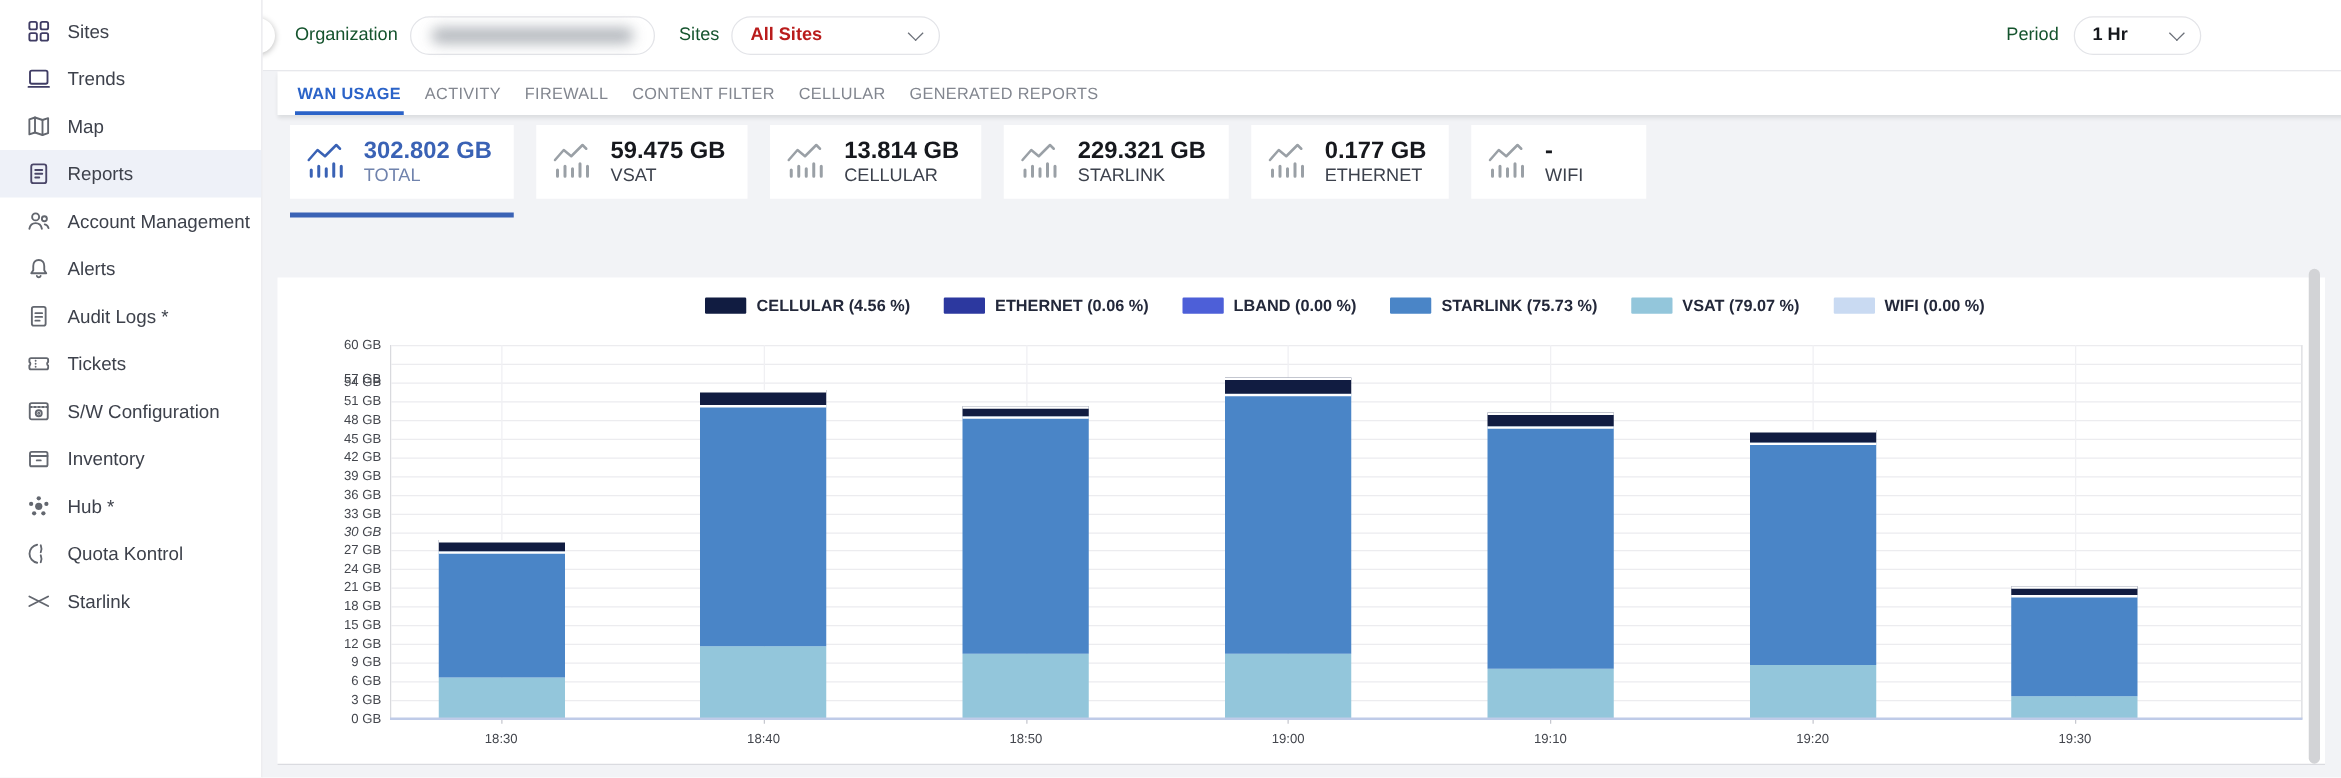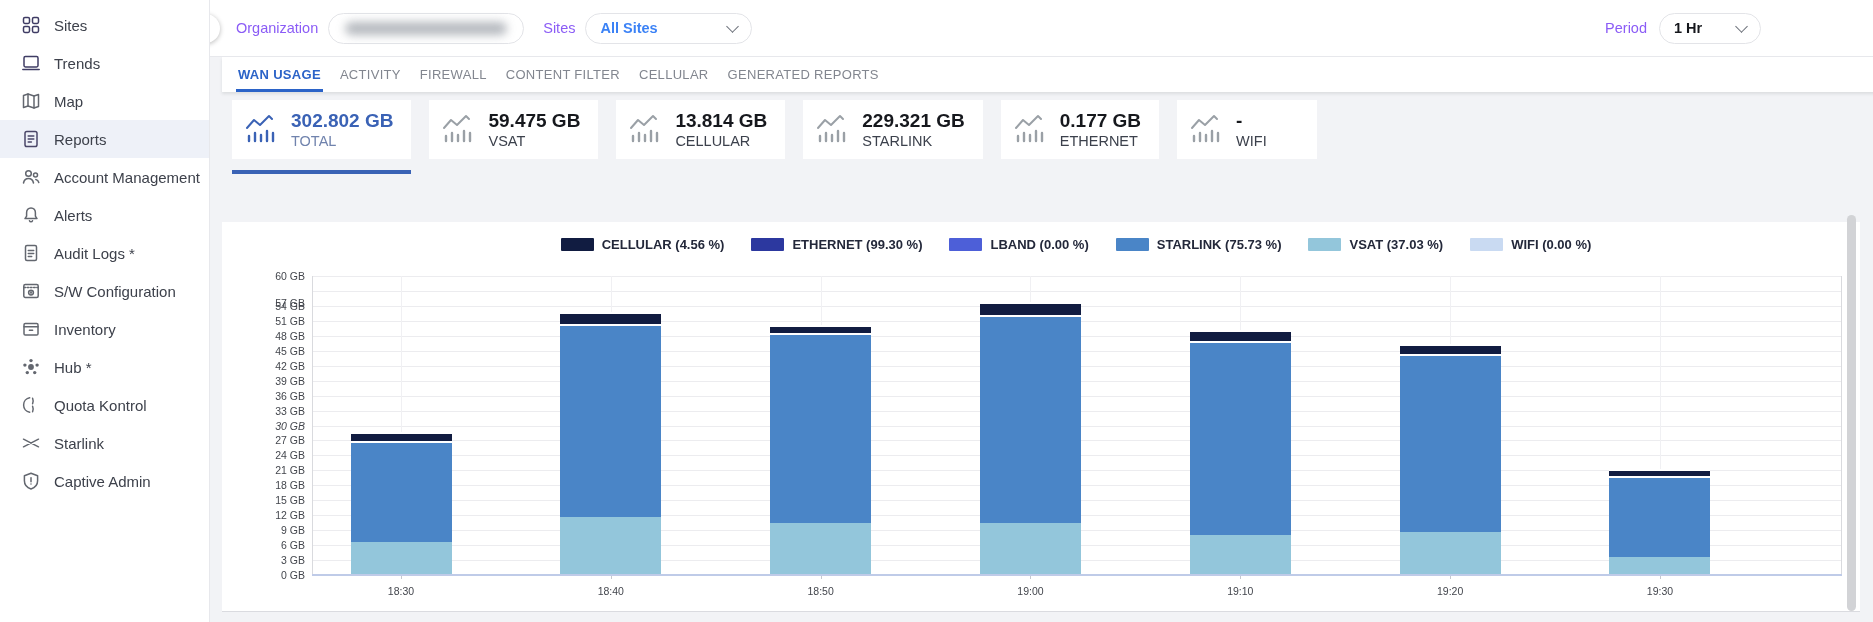--- a/index.html
+++ b/index.html
@@ -18,27 +18,27 @@
   .side-item.dark .sicon{color:#3f3c64;}
   .side-item.active .sicon{color:#4a4668;}
   .sicon svg{width:20px;height:20px;}
   
   .topbar{position:absolute;left:210px;top:0;width:1663px;height:57px;background:#fff;
     border-bottom:1px solid #e7e8ec;display:flex;align-items:center;padding-left:26px;
     box-sizing:border-box;z-index:2;}
   .backbtn{position:absolute;left:-19px;top:14px;width:29px;height:29px;border-radius:50%;
     background:#fff;box-shadow:0 1px 5px rgba(0,0,0,.28);display:flex;align-items:center;
     justify-content:center;cursor:pointer;z-index:6;color:#4a4e55;}
-  .tlabel{color:#8b5cf6;font-size:14.5px;}
+  .tlabel{color:#14532d;font-size:14.5px;}
   .pill{height:31px;border:1px solid #e3e4e8;border-radius:16px;display:flex;align-items:center;
     padding:0 14px;background:#fff;box-sizing:border-box;cursor:pointer;}
   .org-pill{width:196px;margin-left:10px;margin-right:19px;justify-content:center;}
   .blurblob{width:162px;height:13px;border-radius:7px;background:#a2a7ae;filter:blur(5px);opacity:.8;}
   .sites-pill{width:167px;margin-left:10px;justify-content:space-between;font-weight:bold;
-    font-size:14.5px;color:#3b82f6;}
+    font-size:14.5px;color:#b91c1c;}
   .period-label{margin-left:auto;margin-right:12px;}
   .period-pill{width:102px;margin-right:112px;justify-content:space-between;font-weight:bold;
     font-size:14.5px;color:#15171c;}
   .chev{width:8px;height:8px;border-right:1.7px solid #6a6f78;border-bottom:1.7px solid #6a6f78;
     transform:rotate(45deg);margin-top:-4px;flex:none;}
   
   .tabsrow{position:absolute;left:222px;top:57px;width:1810px;height:35px;background:#fff;
     display:flex;align-items:center;gap:19px;padding-left:16px;box-sizing:border-box;
     box-shadow:0 2px 3px rgba(60,64,67,.12);z-index:1;}
   .tab{font-size:13px;letter-spacing:.3px;color:#82868f;position:relative;height:100%;
@@ -147,20 +147,29 @@
           <svg viewBox="0 0 20 20">
             <rect x="4.5" y="2.5" width="11" height="15" rx="1.5" fill="none" stroke="currentColor" stroke-width="1.5" stroke-linecap="round" stroke-linejoin="round"></rect>
             <path d="M7.3 7.5h5.4M7.3 10.5h5.4M7.3 13.5h3.4" fill="none" stroke="currentColor" stroke-width="1.5" stroke-linecap="round" stroke-linejoin="round"></path>
           </svg>
         </span>
         <span>Audit Logs *</span>
       </div>
       <div class="side-item">
         <span class="sicon">
           <svg viewBox="0 0 20 20">
+            <path d="M2.5 8.5V6.8c0-.7.6-1.3 1.3-1.3h12.4c.7 0 1.3.6 1.3 1.3v1.7a1.8 1.8 0 0 0 0 3v1.7c0 .7-.6 1.3-1.3 1.3H3.8c-.7 0-1.3-.6-1.3-1.3v-1.7a1.8 1.8 0 0 0 0-3Z" fill="none" stroke="currentColor" stroke-width="1.5" stroke-linecap="round" stroke-linejoin="round"></path>
+            <path d="M7.5 7.5v.1M7.5 9.9v.1M7.5 12.3v.1" fill="none" stroke="currentColor" stroke-width="1.5" stroke-linecap="round" stroke-linejoin="round"></path>
+          </svg>
+        </span>
+        <span>Tickets</span>
+      </div>
+      <div class="side-item">
+        <span class="sicon">
+          <svg viewBox="0 0 20 20">
             <rect x="2.8" y="3.5" width="14.4" height="13" rx="1.5" fill="none" stroke="currentColor" stroke-width="1.5" stroke-linecap="round" stroke-linejoin="round"></rect>
             <path d="M3 6.6h14" fill="none" stroke="currentColor" stroke-width="1.5" stroke-linecap="round" stroke-linejoin="round" stroke-dasharray="1.6 1.6"></path>
             <circle cx="10" cy="11.6" r="2.4" fill="none" stroke="currentColor" stroke-width="1.5" stroke-linecap="round" stroke-linejoin="round"></circle>
             <circle cx="10" cy="11.6" r="0.5" fill="none" stroke="currentColor" stroke-width="1.5" stroke-linecap="round" stroke-linejoin="round"></circle>
           </svg>
         </span>
         <span>S/W Configuration</span>
       </div>
       <div class="side-item">
         <span class="sicon">
@@ -195,30 +204,20 @@
         </span>
         <span>Quota Kontrol</span>
       </div>
       <div class="side-item">
         <span class="sicon">
           <svg viewBox="0 0 20 20">
             <path d="M2.5 6.2 17.5 13.8M17.5 6.2 2.5 13.8" fill="none" stroke="currentColor" stroke-width="1.5" stroke-linecap="round" stroke-linejoin="round"></path>
           </svg>
         </span>
         <span>Starlink</span>
-      </div>
-      <div class="side-item">
-        <span class="sicon">
-          <svg viewBox="0 0 20 20">
-            <path d="M10 2.3 16.6 4.8V9.8c0 4.4-2.9 7-6.6 8.2-3.7-1.2-6.6-3.8-6.6-8.2V4.8Z" fill="none" stroke="currentColor" stroke-width="1.5" stroke-linecap="round" stroke-linejoin="round"></path>
-            <path d="M10 6.8v4" fill="none" stroke="currentColor" stroke-width="1.5" stroke-linecap="round" stroke-linejoin="round"></path>
-            <path d="M10 13h.01" fill="none" stroke="currentColor" stroke-width="1.5" stroke-linecap="round" stroke-linejoin="round"></path>
-          </svg>
-        </span>
-        <span>Captive Admin</span>
       </div>
     </div>
 </aside>
 
 <header class="topbar">
   <div class="backbtn">
     <span style="display:flex;">
       <svg width="14" height="14" viewBox="0 0 14 14">
           <polyline points="8.5,2.5 4.5,7 8.5,11.5" fill="none" stroke="currentColor" stroke-width="1.8" stroke-linecap="round" stroke-linejoin="round"></polyline>
         </svg>
@@ -316,33 +315,33 @@
   </section>
 
 <section class="chartcard">
   <div class="legend">
       <div class="litem">
         <span class="lswatch" style="background:#111c41"></span>
         <span>CELLULAR (4.56 %)</span>
       </div>
       <div class="litem">
         <span class="lswatch" style="background:#2c389f"></span>
-        <span>ETHERNET (99.30 %)</span>
+        <span>ETHERNET (0.06 %)</span>
       </div>
       <div class="litem">
         <span class="lswatch" style="background:#4d5fd8"></span>
         <span>LBAND (0.00 %)</span>
       </div>
       <div class="litem">
         <span class="lswatch" style="background:#4a85c7"></span>
         <span>STARLINK (75.73 %)</span>
       </div>
       <div class="litem">
         <span class="lswatch" style="background:#93c6db"></span>
-        <span>VSAT (37.03 %)</span>
+        <span>VSAT (79.07 %)</span>
       </div>
       <div class="litem">
         <span class="lswatch" style="background:#c9daf2"></span>
         <span>WIFI (0.00 %)</span>
       </div>
     </div>
   <div class="plot">
       <div class="hgrid" style="top: 299px;"></div>
       <div class="ylab" style="top: 293px;">0 GB</div>
       <div class="hgrid" style="top: 284.05px;"></div>

